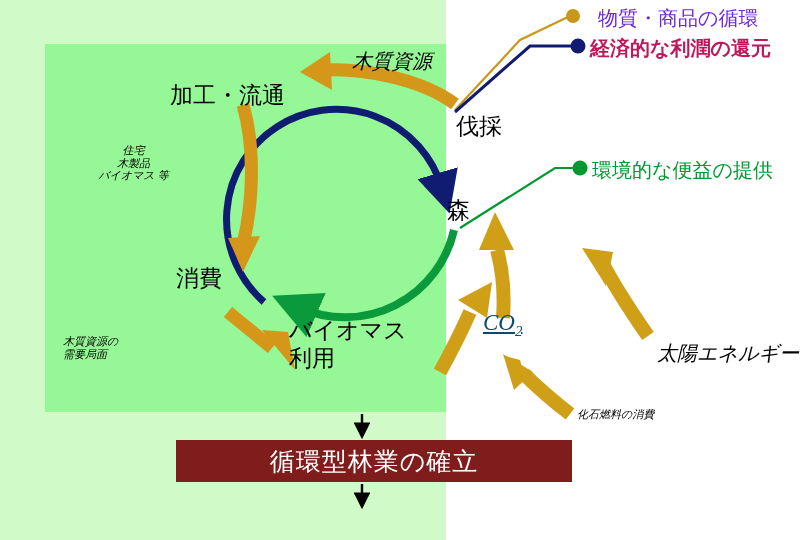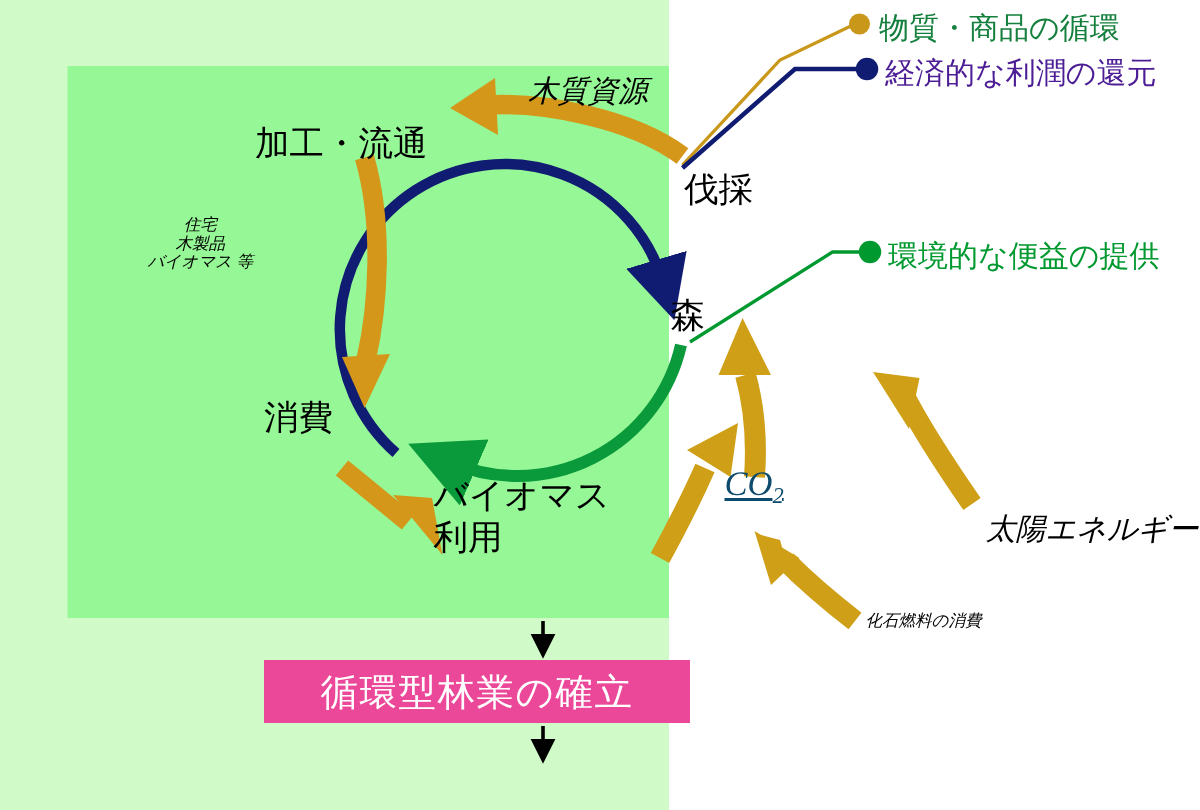--- a/index.html
+++ b/index.html
@@ -50,30 +50,30 @@
   .lbl-small { font-size: 11px; }
   .ital-bold {
     font-style: italic;
     font-weight: normal;
   }
   .legend-text {
     position: absolute;
     font-size: 20px;
     white-space: pre;
   }
-  .legend-gold { color: #15803d; }
-  .legend-navy { color: #4c1d95; }
+  .legend-gold { color: #6d28d9; margin-left: 12px; }
+  .legend-navy { color: #be185d; font-weight: bold; }
   .legend-green { color: #00992f; }
   .banner {
     position: absolute;
     left: 176px;
     top: 440px;
-    width: 284px;
+    width: 396px;
     height: 42px;
-    background: #ec4899;
+    background: #7f1d1d;
     color: #ffffff;
     display: flex;
     align-items: center;
     justify-content: center;
     font-size: 25px;
     letter-spacing: 1px;
   }
   .caption {
     position: absolute;
     left: 0;
@@ -186,20 +186,22 @@
 
   <div class="lbl lbl-small ital-bold" style="left:61px; top:144px; text-align:center; width:145px;">住宅
 木製品
 バイオマス 等</div>
 
   <div class="lbl lbl-big" style="left:176px; top:265px;">消費</div>
 
   <div class="lbl lbl-big" style="left:289px; top:316px; line-height:1.22;">バイオマス
 利用</div>
 
+  <div class="lbl lbl-small ital-bold" style="left:63px; top:335px;">木質資源の
+需要局面</div>
 
   <div class="lbl lbl-mid ital-bold" style="left:352px; top:50px;">木質資源</div>
 
   <div class="lbl lbl-big" style="left:456px; top:113px;">伐採</div>
 
   <div class="lbl lbl-big" style="left:447px; top:197px;">森</div>
 
 
   <div class="co2" style="left:483px; top:310px;">
     <span>CO</span><sub>2</sub>

